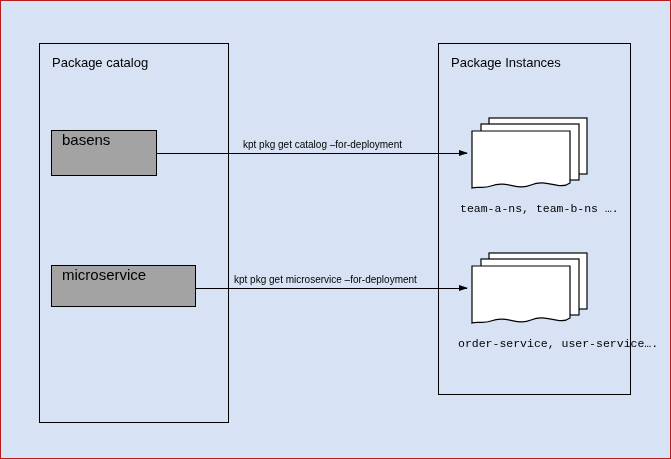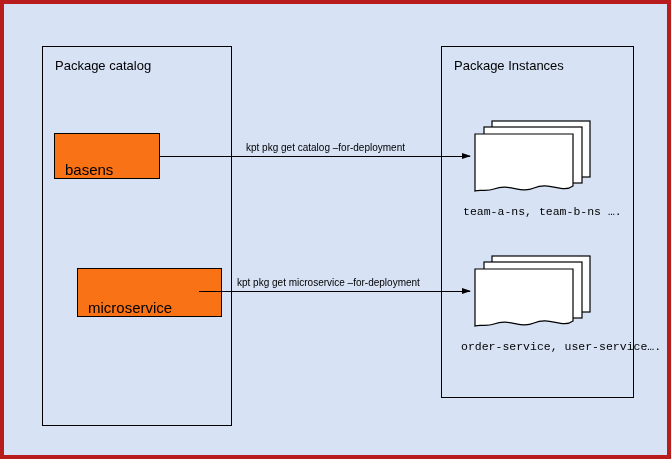--- a/index.html
+++ b/index.html
@@ -9,43 +9,43 @@
   }
   body {
     font-family: "Liberation Sans", sans-serif;
     color: #000;
   }
   .canvas {
     position: relative;
     width: 671px;
     height: 459px;
     background: #d7e3f5;
-    border: 4px solid #b91c1c;
+    border: 1px solid #b91c1c;
     box-sizing: border-box;
     overflow: hidden;
   }
   .bigbox {
     position: absolute;
     border: 1px solid #000;
     box-sizing: border-box;
   }
   .bigbox-title {
     position: absolute;
     left: 12px;
     top: 11px;
     font-size: 13px;
     white-space: nowrap;
   }
   .node {
     position: absolute;
-    background: #f97316;
+    background: #a3a3a3;
     border: 1px solid #000;
     box-sizing: border-box;
     display: flex;
-    align-items: flex-end;
+    align-items: flex-start;
     padding-left: 10px;
     font-size: 15px;
   }
   .arrow {
     position: absolute;
     height: 0;
     border-top: 1px solid #000;
   }
   .arrow-head {
     position: absolute;
@@ -82,21 +82,21 @@
   </div>
 
   <div class="bigbox" style="left:437px; top:42px; width:193px; height:352px;">
     <div class="bigbox-title">Package Instances</div>
   </div>
 
   <div class="node" style="left:50px; top:129px; width:106px; height:46px;">
     <span>basens</span>
   </div>
 
-  <div class="node" style="left:50px; top:264px; width:145px; height:49px;margin-left:23px;">
+  <div class="node" style="left:50px; top:264px; width:145px; height:42px;">
     <span>microservice</span>
   </div>
 
   <div class="arrow" style="left:156px; top:152px; width:310px;">
     <span class="arrow-head"></span>
   </div>
   <div class="arrow-label" style="left:242px; top:138px;">kpt pkg get catalog –for-deployment</div>
 
   <div class="arrow" style="left:195px; top:287px; width:271px;">
     <span class="arrow-head"></span>

